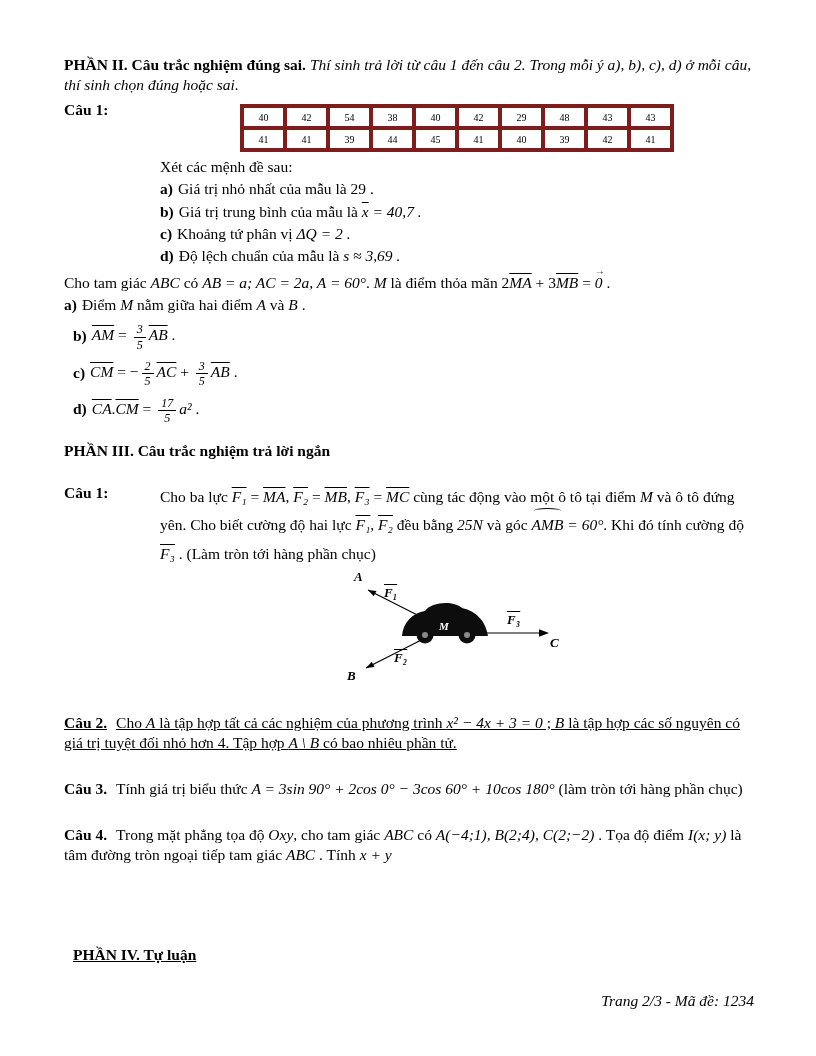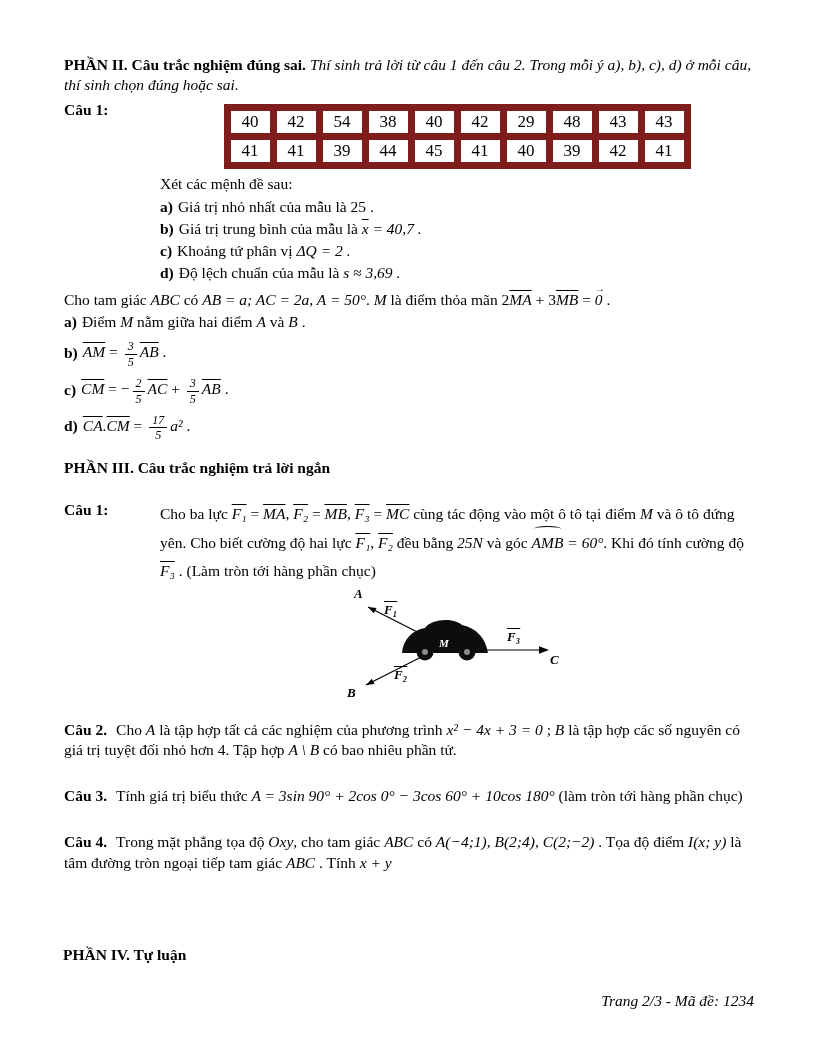--- a/index.html
+++ b/index.html
@@ -12,41 +12,41 @@
   p{margin:0 0 2px 0;}
   .bl{font-weight:bold;}
   .it{font-style:italic;}
   .head2{margin-bottom:3px;}
   .q-row{display:flex;margin-top:5px;gap:32px;}
   .q-label{flex:0 0 64px;font-weight:bold;}
   .q-body{flex:1;}
   .st-label{font-weight:bold;margin-right:5px;}
   .q-inline-label{font-weight:bold;margin-right:9px;}
   .stmt{margin:2px 0;}
-  .stmt-math{margin:7px 0;}
+  .stmt-math{margin:7px 9px;}
   .data-table{border-collapse:collapse;margin:4px auto 5px auto;}
-  .data-table td{border:7px solid #7f1d1d;width:37px;height:18px;text-align:center;font-size:17px;padding:0 1px;}
+  .data-table td{border:4px solid #7f1d1d;width:37px;height:18px;text-align:center;font-size:10px;padding:0 1px;}
   .bar{font-style:italic;text-decoration:overline;}
   .vec0{font-style:italic;position:relative;display:inline-block;}
   .vec0::before{content:"\2192";position:absolute;top:-0.85em;left:0;font-size:0.65em;}
   .hat{font-style:italic;position:relative;display:inline-block;}
   .hat::before{content:"";position:absolute;left:2px;right:2px;top:-3px;height:5px;
     border-top:1.2px solid #000;border-radius:50% 50% 0 0;}
   .frac{display:inline-block;vertical-align:middle;text-align:center;font-size:12px;line-height:1.2;margin:0 3px;font-style:italic;}
   .frac .num{display:block;border-bottom:1px solid #000;padding:0 3px;}
   .frac .den{display:block;}
   .wide-lines{line-height:1.85;}
   .part-title{font-weight:bold;margin-top:8px;}
   .figure{position:relative;width:222px;height:114px;margin:6px auto 0 auto;}
   .fig-lab{position:absolute;font-weight:bold;font-style:italic;font-size:13px;line-height:1;}
   .m-on-car{color:#fff;font-size:11px;}
-  .mt14{margin-top:14px;}
+  .mt14{margin-top:24px;text-decoration:underline;}
   .mt24{margin-top:26px;}
   .mt20{margin-top:22px;}
-  .part4{position:absolute;left:63px;top:945px;font-weight:bold;}
+  .part4{position:absolute;left:73px;top:945px;font-weight:bold;text-decoration:underline;}
   .footer{position:absolute;right:62px;top:967px;font-style:italic;margin-top:24px;}
 </style>
 </head>
 <body>
 
 <div class="page">
 
   <p class="head2"><span class="bl">PHẦN II. Câu trắc nghiệm đúng sai. </span><span class="it">Thí sinh trả lời từ câu 1 đến câu 2. Trong mỗi ý a), b), c), d) ở mỗi câu, thí sinh chọn đúng hoặc sai.</span></p>
 
   <div class="q-row">
@@ -74,30 +74,30 @@
               <td>45</td>
               <td>41</td>
               <td>40</td>
               <td>39</td>
               <td>42</td>
               <td>41</td>
             </tr>
       </tbody>
         </table>
       <p>Xét các mệnh đề sau:</p>
-      <p class="stmt"><span class="st-label">a)</span><span>Giá trị nhỏ nhất của mẫu là 25 .</span></p>
+      <p class="stmt"><span class="st-label">a)</span><span>Giá trị nhỏ nhất của mẫu là 29 .</span></p>
       <p class="stmt"><span class="st-label">b)</span><span>Giá trị trung bình của mẫu là </span><span class="bar">x</span><span class="it"> = 40,7 .</span></p>
       <p class="stmt"><span class="st-label">c)</span><span>Khoảng tứ phân vị </span><span class="it">ΔQ = 2 .</span></p>
       <p class="stmt"><span class="st-label">d)</span><span>Độ lệch chuẩn của mẫu là </span><span class="it">s ≈ 3,69 .</span></p>
     </div>
   </div>
 
   <div class="q-row">
     <div class="q-body">
-      <p><span>Cho tam giác </span><span class="it">ABC</span><span> có </span><span class="it">AB = a; AC = 2a, A = 50°</span><span>. </span><span class="it">M</span><span> là điểm thỏa mãn </span><span>2</span><span class="bar">MA</span><span> + 3</span><span class="bar">MB</span><span> = </span><span class="vec0">0</span><span> .</span></p>
+      <p><span>Cho tam giác </span><span class="it">ABC</span><span> có </span><span class="it">AB = a; AC = 2a, A = 60°</span><span>. </span><span class="it">M</span><span> là điểm thỏa mãn </span><span>2</span><span class="bar">MA</span><span> + 3</span><span class="bar">MB</span><span> = </span><span class="vec0">0</span><span> .</span></p>
       <p class="stmt"><span class="st-label">a)</span><span>Điểm </span><span class="it">M</span><span> nằm giữa hai điểm </span><span class="it">A</span><span> và </span><span class="it">B</span><span> .</span></p>
       <p class="stmt-math"><span class="st-label">b)</span><span class="bar">AM</span><span> = </span><span class="frac"><span class="num">3</span><span class="den">5</span></span><span class="bar">AB</span><span> .</span></p>
       <p class="stmt-math"><span class="st-label">c)</span><span class="bar">CM</span><span> = −</span><span class="frac"><span class="num">2</span><span class="den">5</span></span><span class="bar">AC</span><span> + </span><span class="frac"><span class="num">3</span><span class="den">5</span></span><span class="bar">AB</span><span> .</span></p>
       <p class="stmt-math"><span class="st-label">d)</span><span class="bar">CA</span><span>.</span><span class="bar">CM</span><span> = </span><span class="frac"><span class="num">17</span><span class="den">5</span></span><span class="it">a²</span><span> .</span></p>
     </div>
   </div>
 
   <p class="part-title">PHẦN III. Câu trắc nghiệm trả lời ngắn</p>
 
   <div class="q-row mt20">

